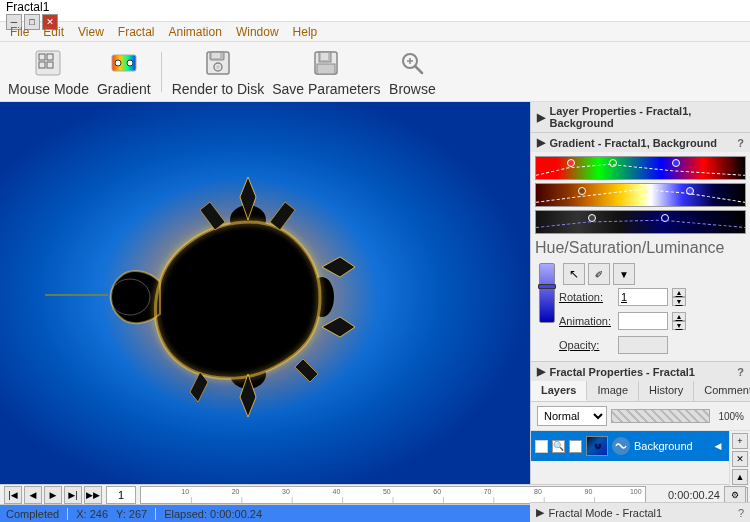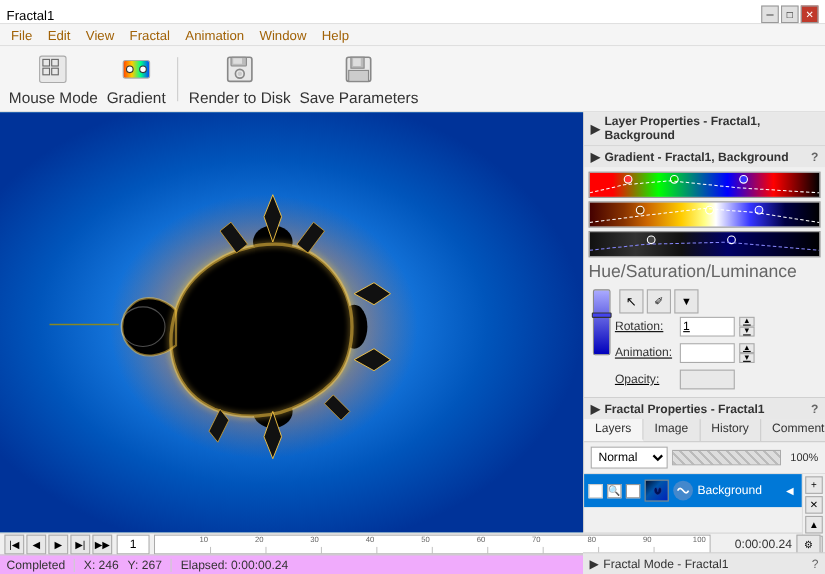--- a/index.html
+++ b/index.html
@@ -1,19 +1,19 @@
 <!DOCTYPE html>
 <html><head>
   <meta charset="utf-8">
   <style>
     * { margin: 0; padding: 0; box-sizing: border-box; }
     body { width: 750px; height: 522px; overflow: hidden; font-family: 'Segoe UI', Arial, sans-serif; font-size: 12px; background: #f0f0f0; }
     
     
-    .titlebar { background: #fff; display: flex; align-items: flex-end; justify-content: space-between; height: 22px; padding: 0 6px; border-bottom: 1px solid #ddd; }
+    .titlebar { background: #fff; display: flex; align-items: flex-start; justify-content: space-between; height: 22px; padding: 0 6px; border-bottom: 1px solid #ddd; flex-direction: column; }
     .titlebar-controls { display: flex; gap: 2px; }
     .titlebar-btn { width: 16px; height: 16px; border: 1px solid #999; background: #e0e0e0; font-size: 9px; display: flex; align-items: center; justify-content: center; cursor: pointer; }
     .titlebar-btn.close { background: #c0392b; color: white; border-color: #999; }
     
     
     .menubar { background: #f5f5f5; display: flex; align-items: center; height: 20px; padding: 0 4px; border-bottom: 1px solid #ddd; gap: 2px; }
     .menu-item { padding: 2px 6px; font-size: 12px; color: #a16207; cursor: pointer; }
     
     
     .toolbar { background: #f5f5f5; display: flex; align-items: center; height: 60px; padding: 4px 8px; border-bottom: 1px solid #ddd; gap: 8px; }
@@ -44,41 +44,41 @@
     .rp-row { display: flex; align-items: center; gap: 4px; margin-bottom: 3px; text-decoration: underline; }
     .rp-label { font-size: 11px; color: #333; width: 55px; }
     .rp-input { width: 50px; height: 18px; border: 1px solid #aaa; font-size: 11px; padding: 0 2px; }
     .rp-spinner { display: flex; flex-direction: column; }
     .rp-spin-btn { width: 14px; height: 9px; border: 1px solid #aaa; background: #e8e8e8; font-size: 7px; display: flex; align-items: center; justify-content: center; cursor: pointer; line-height: 1; }
     
     
     .fractal-props { flex: 1; display: flex; flex-direction: column; }
     .tab-row { display: flex; background: #e8e8e8; border-bottom: 1px solid #ccc; }
     .tab { padding: 3px 10px; font-size: 11px; cursor: pointer; color: #333; border-right: 1px solid #ccc; }
-    .tab.active { background: #f5f5f5; border-bottom: 2px solid #f5f5f5; font-weight: normal; text-align: center; }
+    .tab.active { background: #f5f5f5; border-bottom: 2px solid #f5f5f5; font-weight: bold; text-align: center; }
     
     
     .layer-controls { display: flex; align-items: center; padding: 4px 6px; gap: 4px; border-bottom: 1px solid #ddd; }
     .blend-select { height: 20px; font-size: 11px; border: 1px solid #aaa; background: white; padding: 0 2px; width: 70px; }
     .opacity-bar { flex: 1; height: 14px; background: repeating-linear-gradient(45deg, #ccc 0, #ccc 2px, white 2px, white 6px); border: 1px solid #aaa; position: relative; }
     .opacity-value { font-size: 10px; color: #333; width: 30px; text-align: right; }
     .layer-item { display: flex; align-items: center; padding: 3px 4px; gap: 4px; cursor: pointer; height: 30px; }
     .layer-item.selected { background: #0078d7; color: white; }
     .layer-icon { width: 20px; height: 20px; border-radius: 50%; background: #4488cc; display: flex; align-items: center; justify-content: center; font-size: 10px; color: white; flex-shrink: 0; }
     .layer-name { font-size: 11px; flex: 1; }
     .layer-name.selected { color: white; }
     .layer-action-btn { width: 16px; height: 16px; border: 1px solid #aaa; background: #e8e8e8; font-size: 9px; cursor: pointer; display: flex; align-items: center; justify-content: center; }
     
     
     .layer-row-wrapper { display: flex; }
     .layer-row-main { flex: 1; }
     .layer-row-side { display: flex; flex-direction: column; padding: 2px; background: #f0f0f0; border-left: 1px solid #ddd; gap: 2px; }
     
     
-    .statusbar { height: 18px; background: #f0abfc; border-top: 1px solid #ccc; display: flex; align-items: center; padding: 0 6px; font-size: 11px; color: #333; gap: 8px; }
+    .statusbar { height: 18px; background: #3b82f6; border-top: 1px solid #ccc; display: flex; align-items: center; padding: 0 6px; font-size: 11px; color: #333; gap: 8px; }
     .status-sep { width: 1px; height: 12px; background: #ccc; }
     
     
     .timeline { height: 20px; background: #f0f0f0; border-top: 1px solid #ccc; display: flex; align-items: center; padding: 0 4px; gap: 4px; }
     .timeline-controls { display: flex; gap: 2px; }
     .tl-btn { width: 18px; height: 18px; border: 1px solid #aaa; background: #e8e8e8; font-size: 9px; cursor: pointer; display: flex; align-items: center; justify-content: center; }
     .tl-ruler { flex: 1; height: 18px; background: white; border: 1px solid #aaa; overflow: hidden; position: relative; font-size: 8px; }
     .tl-time { font-size: 11px; color: #333; width: 70px; text-align: right; }
     .tl-frame { width: 30px; height: 18px; border: 1px solid #aaa; font-size: 11px; text-align: center; padding: 0 2px; }
     
@@ -157,20 +157,31 @@
   <div class="toolbar-btn">
     <div class="toolbar-icon">
       <svg width="28" height="28" viewBox="0 0 28 28">
         <rect x="3" y="3" width="22" height="22" rx="2" fill="#e8e8e8" stroke="#888" stroke-width="1.5"></rect>
         <rect x="7" y="3" width="12" height="10" fill="#bbb" stroke="#888" stroke-width="1"></rect>
         <rect x="9" y="4" width="7" height="7" fill="#ddd"></rect>
         <rect x="5" y="15" width="18" height="10" fill="#ccc" stroke="#888" stroke-width="1"></rect>
       </svg>
     </div>
     <span class="toolbar-label">Save Parameters</span>
+  </div>
+  <div class="toolbar-btn">
+    <div class="toolbar-icon">
+      <svg width="28" height="28" viewBox="0 0 28 28">
+        <circle cx="12" cy="12" r="7" fill="none" stroke="#888" stroke-width="2"></circle>
+        <line x1="17" y1="17" x2="24" y2="24" stroke="#888" stroke-width="2.5" stroke-linecap="round"></line>
+        <line x1="9" y1="12" x2="15" y2="12" stroke="#888" stroke-width="1.5"></line>
+        <line x1="12" y1="9" x2="12" y2="15" stroke="#888" stroke-width="1.5"></line>
+      </svg>
+    </div>
+    <span class="toolbar-label">Browse</span>
   </div>
 </div>
 
 <div class="main">
 
   <div class="canvas-area">
     <svg class="fractal-svg" viewBox="0 0 530 382" preserveAspectRatio="xMidYMid slice">
       <defs>
         <radialGradient id="bgGrad" cx="45%" cy="50%" r="55%">
           <stop offset="0%" stop-color="#88ccff"></stop>

